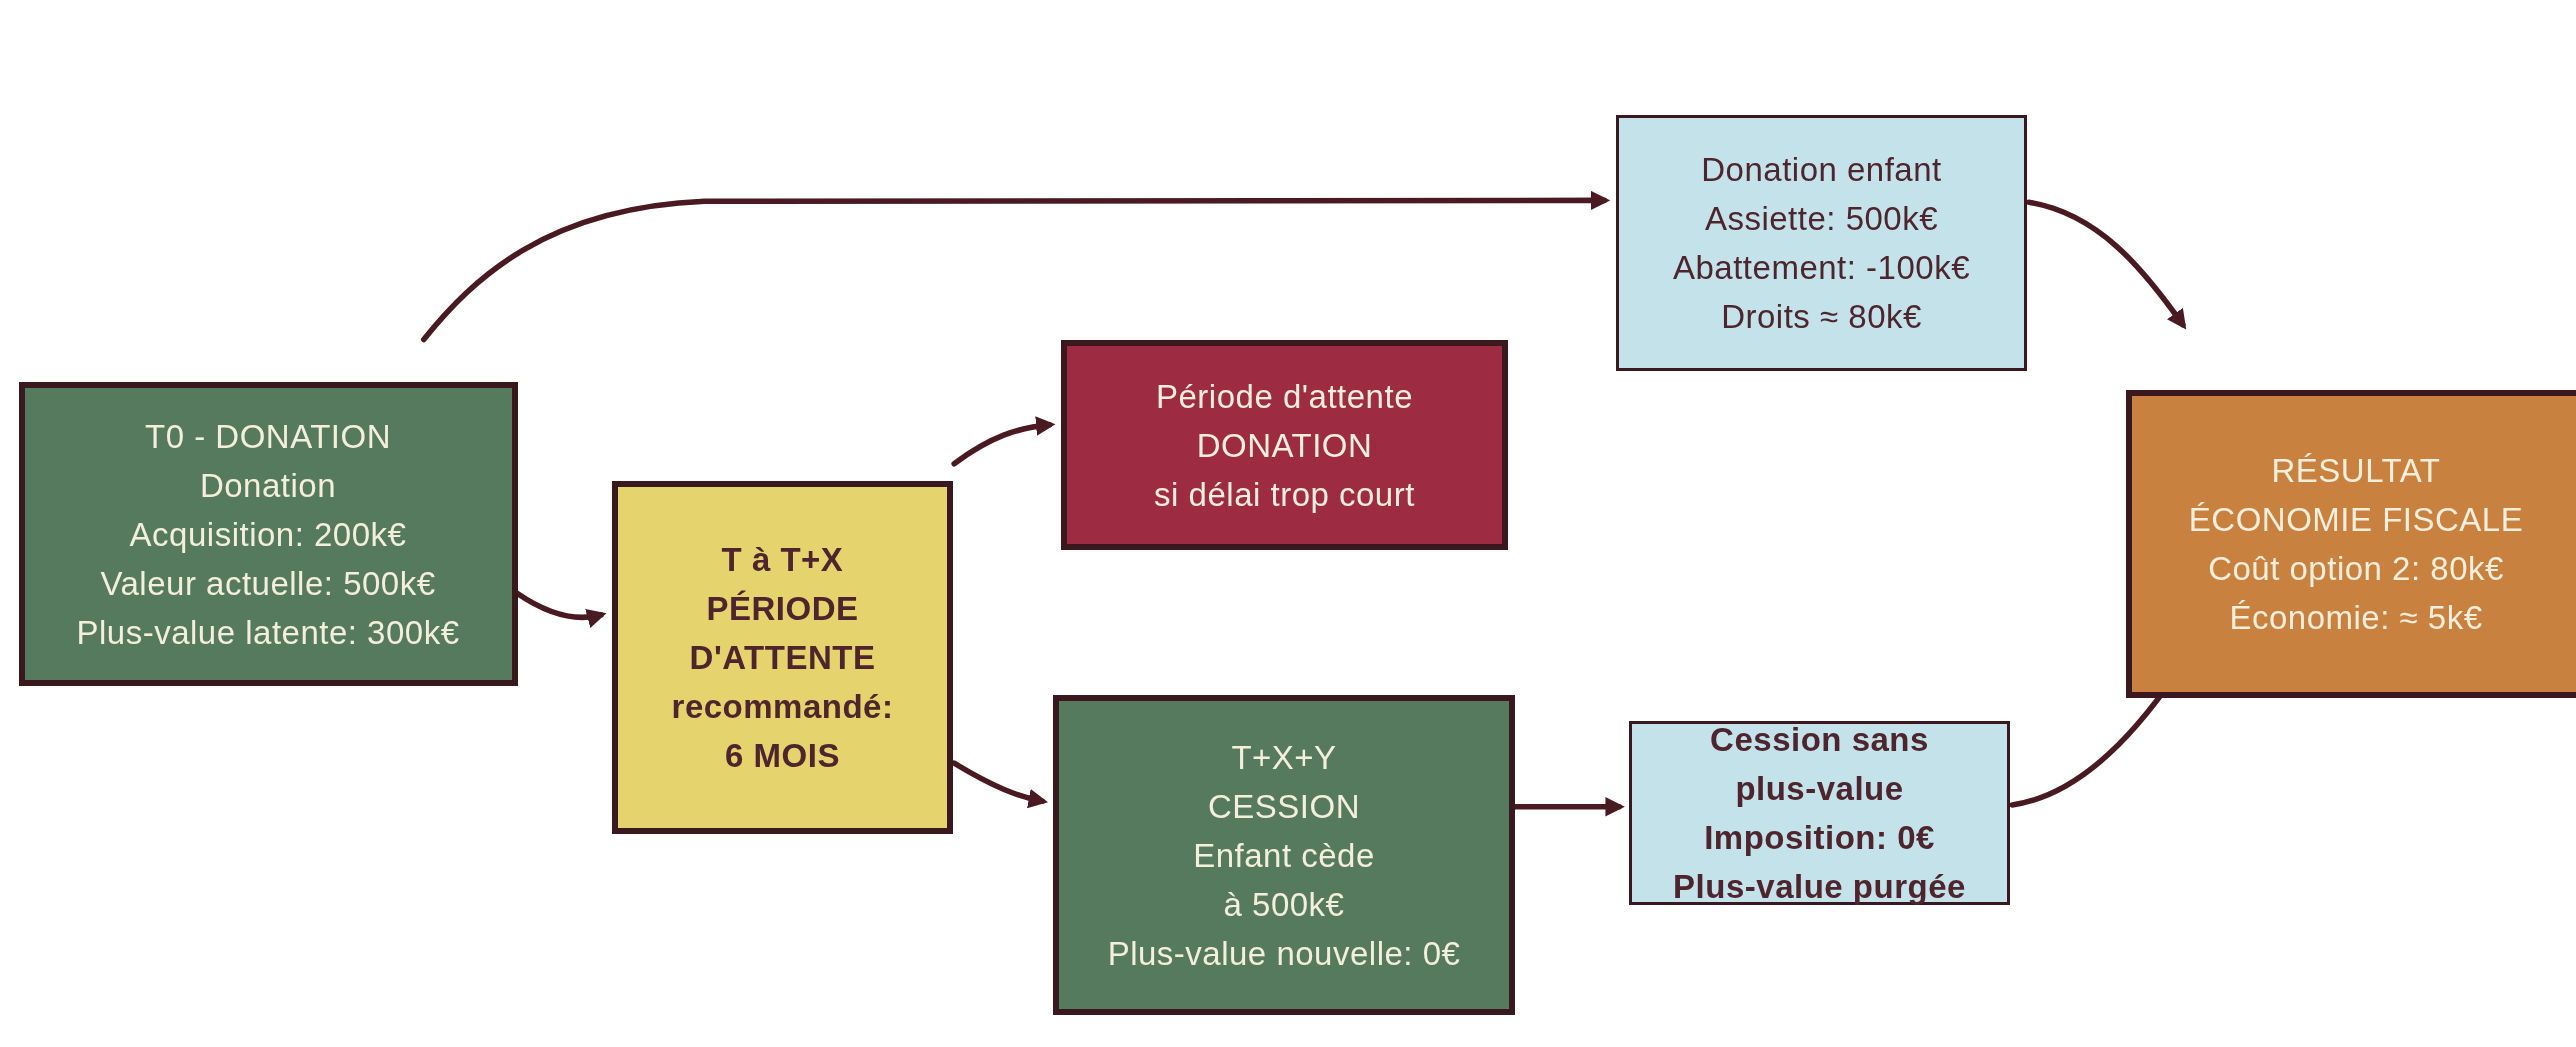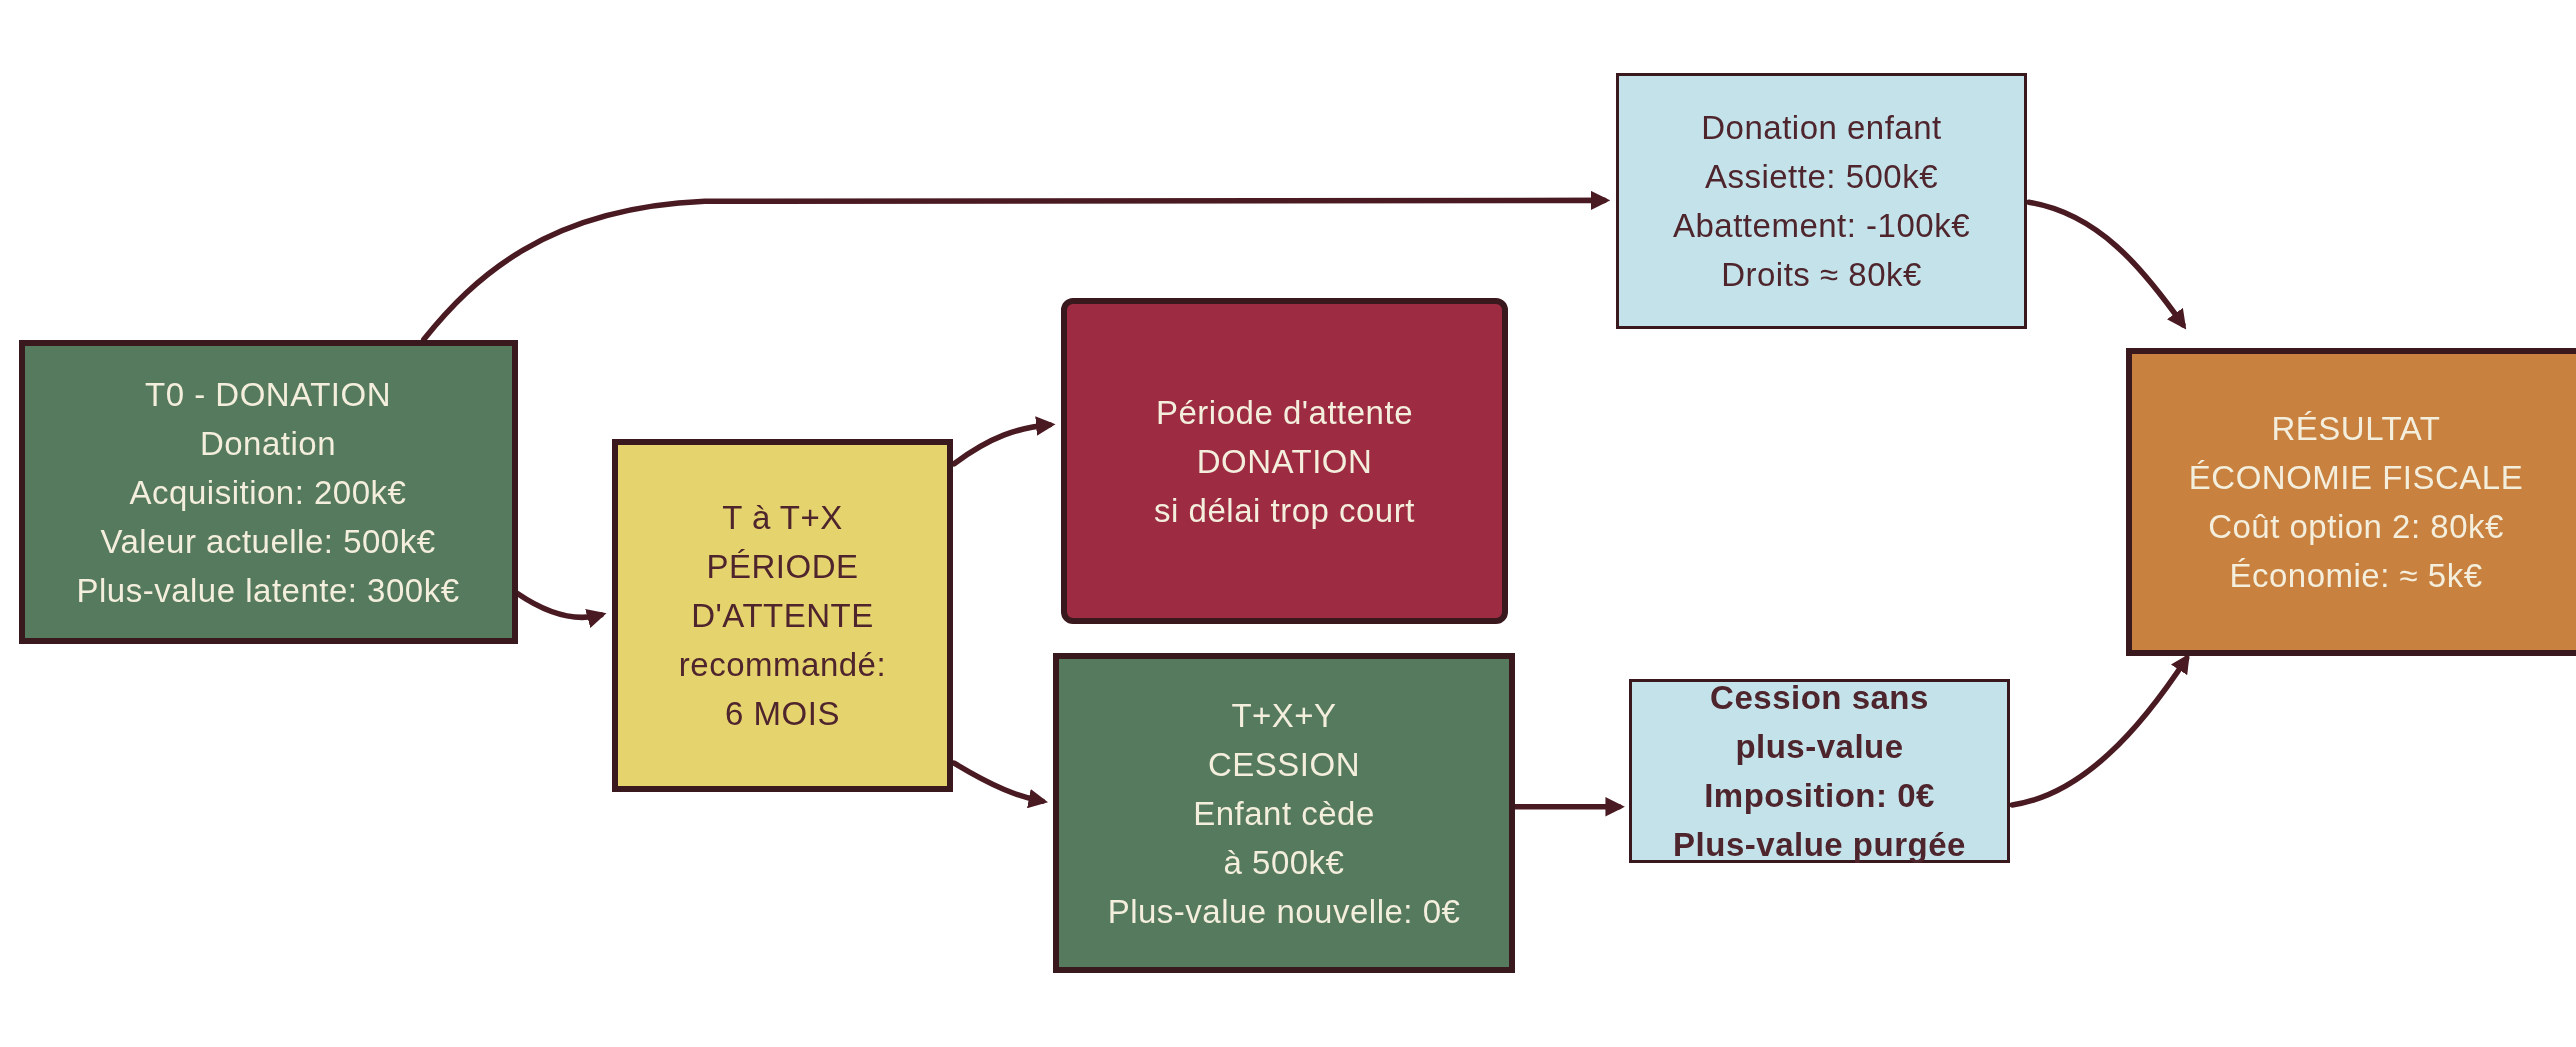--- a/index.html
+++ b/index.html
@@ -31,32 +31,33 @@
     box-sizing: border-box;
     display: flex;
     flex-direction: column;
     justify-content: center;
     align-items: center;
     text-align: center;
     border: 6.5px solid var(--border);
     font-size: 33px;
     line-height: 49px;
     letter-spacing: 0.5px;
+    margin-top: 42px;
   }
   .node .line { white-space: nowrap; }
 
   .fill-green  { background: var(--green);  color: var(--text-light); }
-  .fill-yellow { background: var(--yellow); color: var(--text-dark); }
+  .fill-yellow { background: var(--yellow); color: var(--text-dark); font-weight: bold; }
   .fill-red    { background: var(--red);    color: var(--text-light); }
   .fill-blue   { background: var(--blue);   color: var(--text-dark); border-width: 3.7px; }
   .fill-orange { background: var(--orange); color: var(--text-light); }
 
   .node-donation       { left: 18.5px;   top: 340px; width: 499px; height: 304px; }
   .node-attente        { left: 612px;  top: 439px; width: 341px; height: 353px; }
-  .node-critique       { left: 1061px; top: 298px; width: 447px; height: 326px; border-radius: 12px; }
+  .node-critique       { left: 1061px; top: 298px; width: 447px; height: 210px; }
   .node-cession        { left: 1053px; top: 653px; width: 462px; height: 320px; }
   .node-donation-enfant{ left: 1616px; top: 73px;  width: 411px; height: 256px; }
   .node-cession-sans-pv{ left: 1629px; top: 679px; width: 381px; height: 184px; font-weight: bold; }
   .node-resultat       { left: 2126px; top: 348px; width: 460px; height: 308px; }
 </style>
 </head>
 <body>
 
 <div class="canvas">
 

